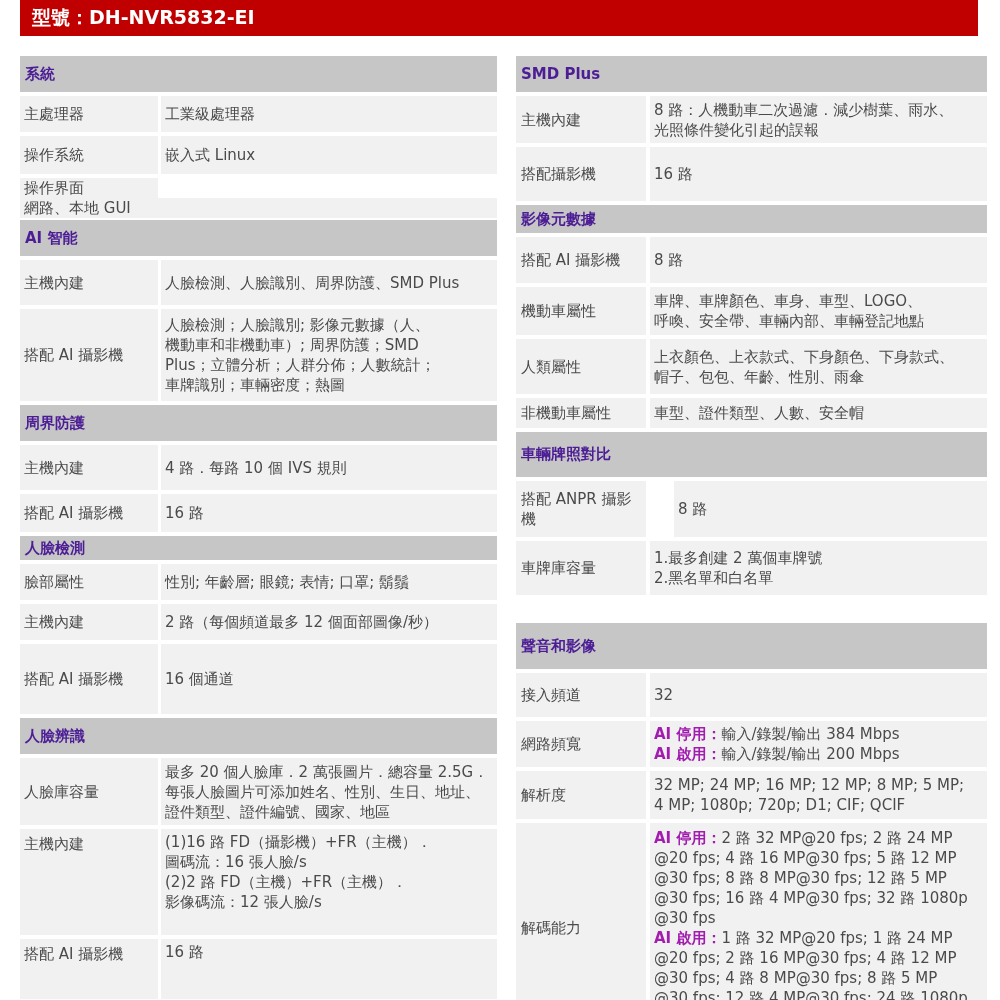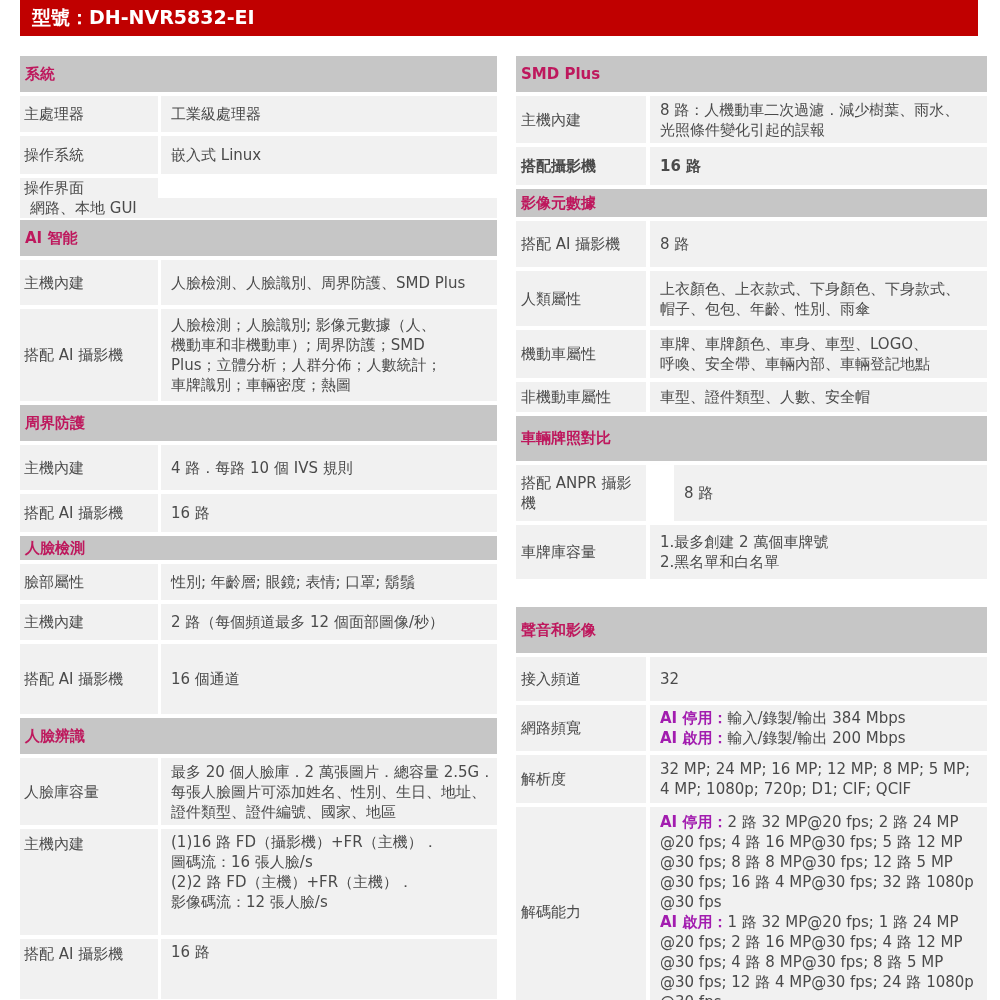--- a/index.html
+++ b/index.html
@@ -4,29 +4,29 @@
 <style>
   html, body { margin: 0; padding: 0; background: #ffffff; }
   body { width: 1000px; height: 1000px; position: relative; overflow: hidden;
          font-family: "DejaVu Sans", "Liberation Sans", sans-serif; color: #4a4a4a; }
   .title-bar { position: absolute; left: 20px; top: 0; width: 958px; height: 36px;
                background: #c00000; color: #ffffff; font-size: 19px; font-weight: bold;
                line-height: 34px; padding-left: 12px; box-sizing: border-box; }
   .col { position: absolute; top: 56px; }
   .col-left { left: 20px; width: 477px; }
   .col-right { left: 516px; width: 471px; }
-  .sec { background: #c6c6c6; color: #be185d; font-weight: bold; font-size: 15px;
+  .sec { background: #c6c6c6; color: #4c1d95; font-weight: bold; font-size: 15px;
          box-sizing: border-box; padding-left: 5px; display: flex; align-items: center;
          margin-bottom: 4px; }
   .row { display: flex; margin-bottom: 4px; }
   .lab, .val { background: #f1f1f1; font-size: 15px; line-height: 20px;
                box-sizing: border-box; display: flex; align-items: center; }
   .col-left .lab { width: 138px; margin-right: 3px; padding-left: 4px; }
   .col-right .lab { width: 130px; margin-right: 4px; padding-left: 5px; }
-  .val { flex: 1; padding-left: 10px; padding-right: 2px; }
+  .val { flex: 1; padding-left: 4px; padding-right: 2px; }
   .val.top { align-items: flex-start; padding-top: 3px; }
   .lab.top { align-items: flex-start; padding-top: 5px; }
   .lines { display: block; }
   .lines span { display: block; white-space: nowrap; }
   .b { font-weight: bold; color: #a21caf; }
 </style>
 </head>
 <body>
 
 <div class="title-bar">型號：DH-NVR5832-EI</div>
@@ -153,52 +153,52 @@
     <div class="sec" style="height: 36px;">SMD Plus</div>
     <div class="row" style="height: 47px;">
       <div class="lab">主機內建</div>
       <div class="val">
         <div class="lines">
           <span>8 路：人機動車二次過濾．減少樹葉、雨水、</span>
           <span>光照條件變化引起的誤報</span>
         </div>
       </div>
     </div>
-    <div class="row" style="height: 38px; font-weight: bold;">
+    <div class="row" style="height: 54px;">
       <div class="lab">搭配攝影機</div>
       <div class="val">
         <div class="lines">
           <span>16 路</span>
         </div>
       </div>
     </div>
     <div class="sec" style="height: 28px;">影像元數據</div>
     <div class="row" style="height: 46px;">
       <div class="lab">搭配 AI 攝影機</div>
       <div class="val">
         <div class="lines">
           <span>8 路</span>
         </div>
       </div>
     </div>
+    <div class="row" style="height: 48px;">
+      <div class="lab">機動車屬性</div>
+      <div class="val">
+        <div class="lines">
+          <span>車牌、車牌顏色、車身、車型、LOGO、</span>
+          <span>呼喚、安全帶、車輛內部、車輛登記地點</span>
+        </div>
+      </div>
+    </div>
     <div class="row" style="height: 55px;">
       <div class="lab">人類屬性</div>
       <div class="val">
         <div class="lines">
           <span>上衣顏色、上衣款式、下身顏色、下身款式、</span>
           <span>帽子、包包、年齡、性別、雨傘</span>
-        </div>
-      </div>
-    </div>
-    <div class="row" style="height: 48px;">
-      <div class="lab">機動車屬性</div>
-      <div class="val">
-        <div class="lines">
-          <span>車牌、車牌顏色、車身、車型、LOGO、</span>
-          <span>呼喚、安全帶、車輛內部、車輛登記地點</span>
         </div>
       </div>
     </div>
     <div class="row" style="height: 30px;">
       <div class="lab">非機動車屬性</div>
       <div class="val">
         <div class="lines">
           <span>車型、證件類型、人數、安全帽</span>
         </div>
       </div>

